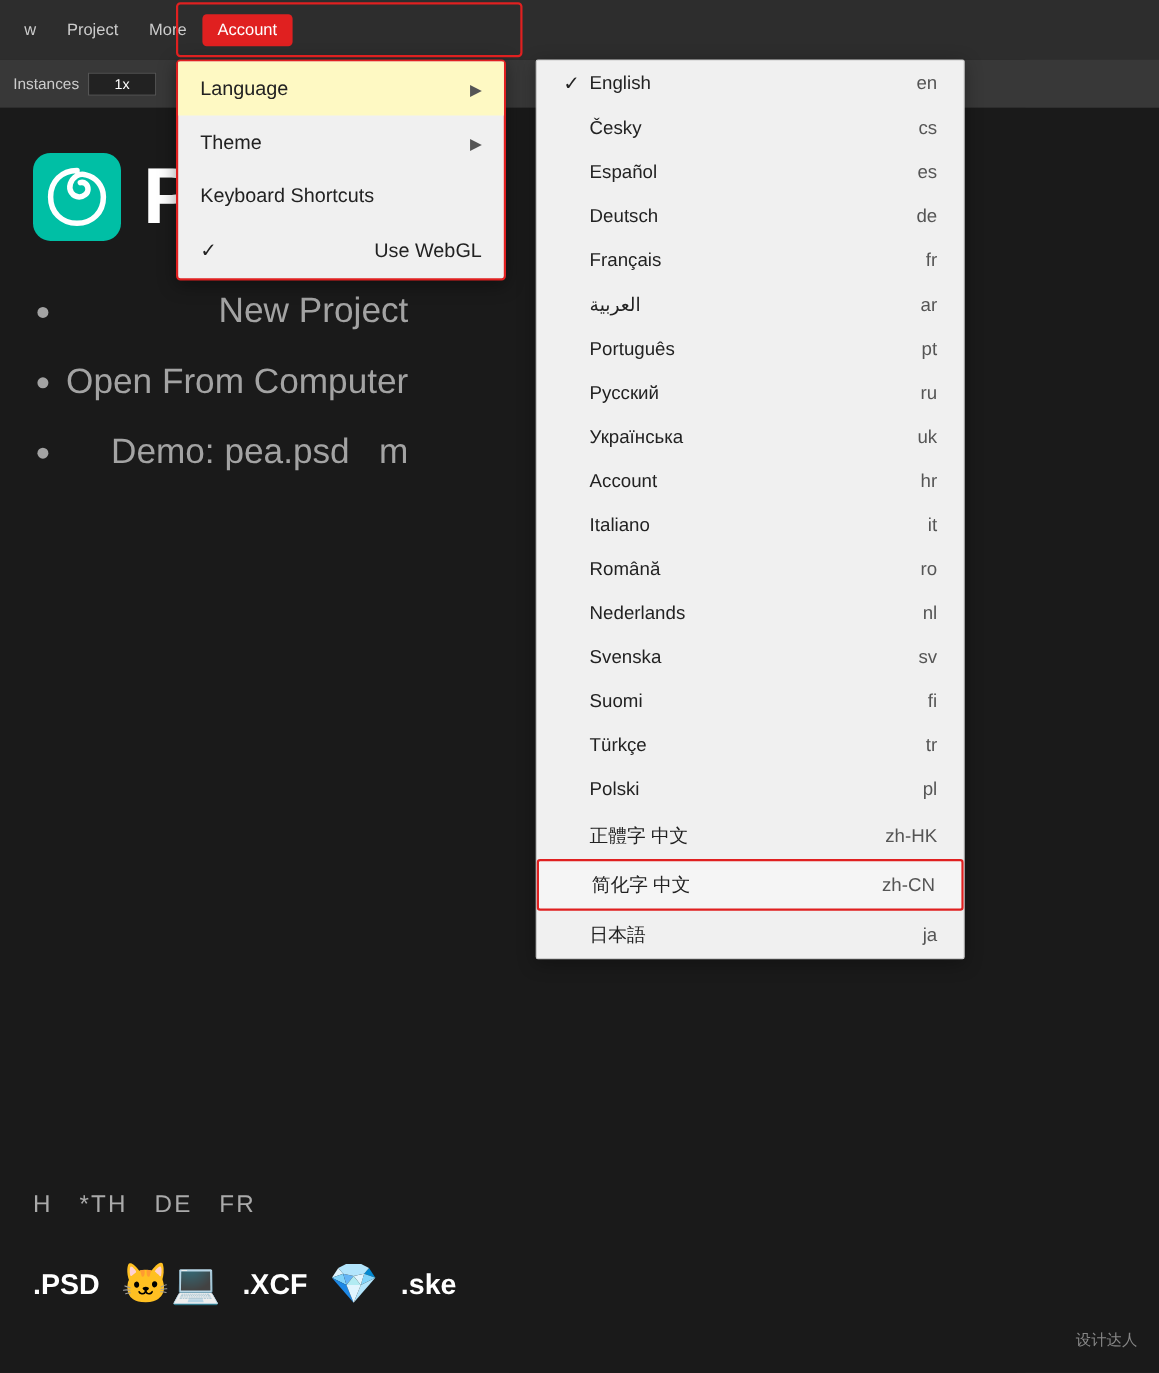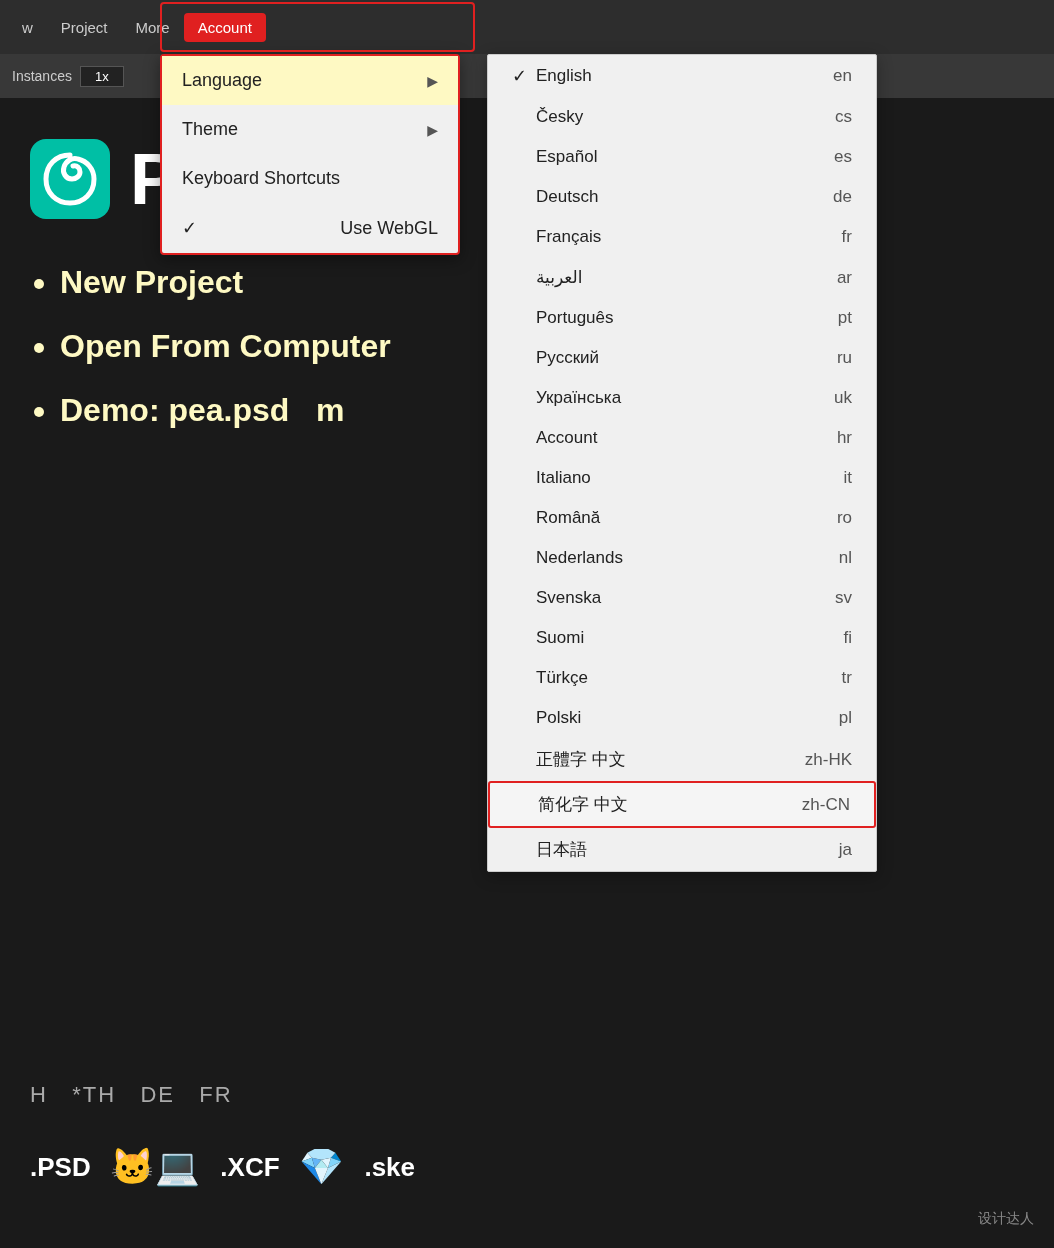--- a/index.html
+++ b/index.html
@@ -60,21 +60,21 @@
       color: #ccc;
       font-size: 14px;
     }
 
     .toolbar-input {
       background: #222;
       border: 1px solid #555;
       color: #fff;
       padding: 2px 6px;
       font-size: 13px;
-      width: 44px;
+      width: 62px;
       text-align: center;
     }
 
     
     .content-area {
       position: absolute;
       top: 98px; left: 0; right: 0; bottom: 0;
       background: #1a1a1a;
       display: flex;
       flex-direction: column;
@@ -104,24 +104,25 @@
     .app-title {
       font-size: 72px;
       font-weight: 700;
       color: #fff;
       letter-spacing: -2px;
     }
 
     .app-links {
       list-style: disc;
       padding-left: 30px;
-      color: #fef9c3;
+      color: #a3a3a3;
       font-size: 32px;
-      font-weight: 700;
+      font-weight: 400;
       line-height: 2;
+      text-align: right;
     }
 
     .app-lang-row {
       position: absolute;
       bottom: 140px;
       left: 30px;
       color: #aaa;
       font-size: 22px;
       letter-spacing: 2px;
     }

